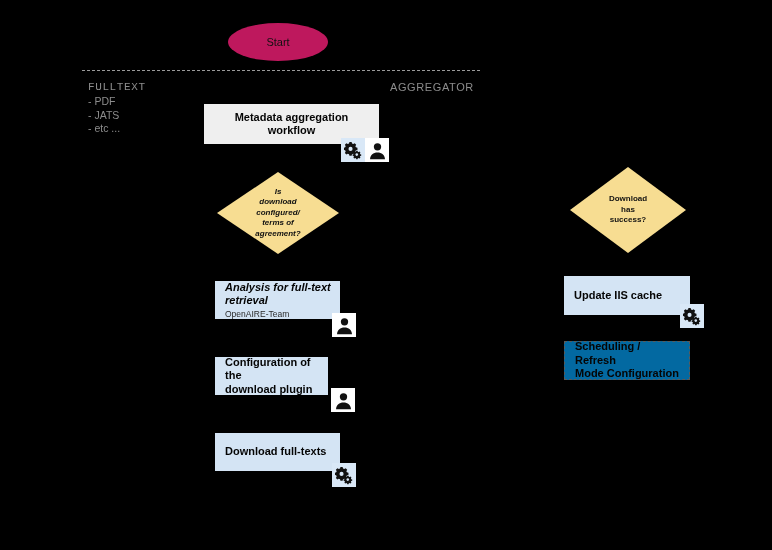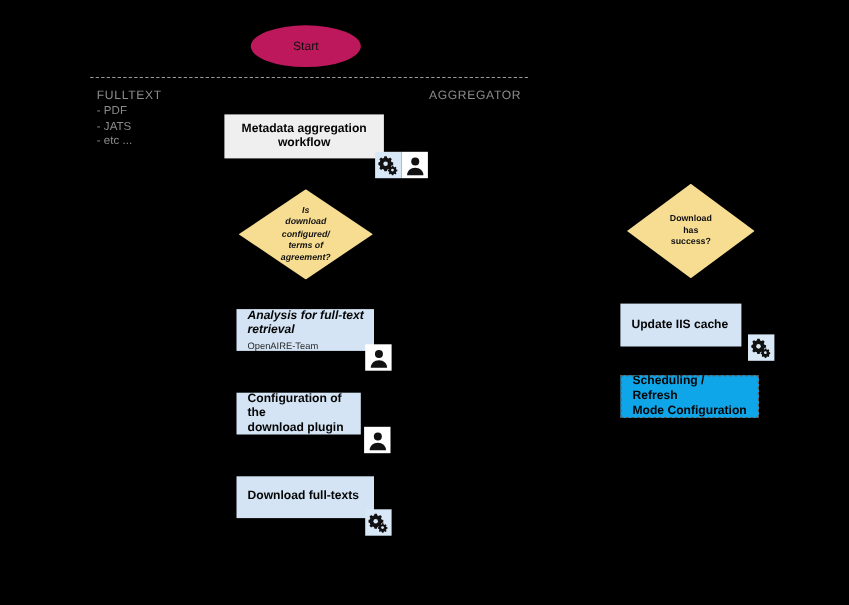--- a/index.html
+++ b/index.html
@@ -55,21 +55,21 @@
   .proc {
     position: absolute;
     box-sizing: border-box;
     display: flex;
     flex-direction: column;
     justify-content: center;
   }
   .proc.gray  { background: #efefef; }
   .proc.blue  { background: #d4e4f4; }
   .proc.dashed {
-    background: #0ea5e9;
+    background: #0369a1;
     border: 1px dashed #5a5a5a;
   }
   .proc .ttl {
     color: #050505;
     font-size: 11px;
     font-weight: bold;
     line-height: 13.5px;
   }
   .proc .sub {
     color: #2a2a2a;
@@ -125,27 +125,27 @@
 <body>
 
 <div id="canvas">
 
   <div class="oval" style="left:228px; top:23px; width:100px; height:38px;">
     <span>Start</span>
   </div>
 
   <div class="lane-divider" style="left:82px; top:70px; width:398px;"></div>
 
-  <div class="lane-label" style="left:88px; top:81px;">FULLTEXT</div>
+  <div class="lane-label" style="left:88px; top:81px;font-family:Liberation Mono, monospace;">FULLTEXT</div>
   <div class="lane-sublist" style="left:88px; top:95px;">- PDF
 - JATS
 - etc ...</div>
   <div class="lane-label" style="left:390px; top:81px;">AGGREGATOR</div>
 
-  <div class="proc gray center" style="left:204px; top:104px; width:145px; height:40px;">
+  <div class="proc gray center" style="left:204px; top:104px; width:175px; height:40px;">
     <div class="ttl" style="white-space:pre-line;">Metadata aggregation
 workflow</div>
   </div>
   <div class="badge gear" style="left:341px; top:138px;">
     <svg width="19" height="19" viewBox="0 0 24 24" aria-hidden="true">
       <g fill="#111111">
         <path d="M9.6 1.2l.55 2.0a6.3 6.3 0 0 1 1.55.64l1.8-1.05 1.9 1.9-1.05 1.8c.27.48.49 1.0.64 1.55l2.0.55v2.7l-2.0.55a6.3 6.3 0 0 1-.64 1.55l1.05 1.8-1.9 1.9-1.8-1.05a6.3 6.3 0 0 1-1.55.64l-.55 2.0H6.9l-.55-2.0a6.3 6.3 0 0 1-1.55-.64l-1.8 1.05-1.9-1.9 1.05-1.8a6.3 6.3 0 0 1-.64-1.55l-2.0-.55V8.6l2.0-.55c.15-.55.37-1.07.64-1.55L1.1 4.7l1.9-1.9 1.8 1.05c.48-.27 1.0-.49 1.55-.64l.55-2.0z"></path>
       </g>
       <circle cx="8.25" cy="9.95" r="2.6" fill="#d9e8f7"></circle>
       <g fill="#111111" transform="translate(11.2,11.6) scale(0.62)">
@@ -213,21 +213,21 @@
 
   <div class="diamond-wrap" style="left:570px; top:167px; width:116px; height:86px;">
     <svg width="116" height="86" viewBox="0 0 116 86" aria-hidden="true">
       <polygon points="58,0 116,43 58,86 0,43" fill="#f7dd92"></polygon>
     </svg>
     <div class="diamond-txt">Download
 has
 success?</div>
   </div>
 
-  <div class="proc blue left" style="left:564px; top:276px; width:110px; height:39px;">
+  <div class="proc blue left" style="left:564px; top:276px; width:126px; height:39px;">
     <div class="ttl" style="white-space:pre-line;">Update IIS cache</div>
   </div>
   <div class="badge gear" style="left:680px; top:304px;">
     <svg width="19" height="19" viewBox="0 0 24 24" aria-hidden="true">
       <g fill="#111111">
         <path d="M9.6 1.2l.55 2.0a6.3 6.3 0 0 1 1.55.64l1.8-1.05 1.9 1.9-1.05 1.8c.27.48.49 1.0.64 1.55l2.0.55v2.7l-2.0.55a6.3 6.3 0 0 1-.64 1.55l1.05 1.8-1.9 1.9-1.8-1.05a6.3 6.3 0 0 1-1.55.64l-.55 2.0H6.9l-.55-2.0a6.3 6.3 0 0 1-1.55-.64l-1.8 1.05-1.9-1.9 1.05-1.8a6.3 6.3 0 0 1-.64-1.55l-2.0-.55V8.6l2.0-.55c.15-.55.37-1.07.64-1.55L1.1 4.7l1.9-1.9 1.8 1.05c.48-.27 1.0-.49 1.55-.64l.55-2.0z"></path>
       </g>
       <circle cx="8.25" cy="9.95" r="2.6" fill="#d9e8f7"></circle>
       <g fill="#111111" transform="translate(11.2,11.6) scale(0.62)">
         <path d="M9.6 1.2l.55 2.0a6.3 6.3 0 0 1 1.55.64l1.8-1.05 1.9 1.9-1.05 1.8c.27.48.49 1.0.64 1.55l2.0.55v2.7l-2.0.55a6.3 6.3 0 0 1-.64 1.55l1.05 1.8-1.9 1.9-1.8-1.05a6.3 6.3 0 0 1-1.55.64l-.55 2.0H6.9l-.55-2.0a6.3 6.3 0 0 1-1.55-.64l-1.8 1.05-1.9-1.9 1.05-1.8a6.3 6.3 0 0 1-.64-1.55l-2.0-.55V8.6l2.0-.55c.15-.55.37-1.07.64-1.55L1.1 4.7l1.9-1.9 1.8 1.05c.48-.27 1.0-.49 1.55-.64l.55-2.0z"></path>

